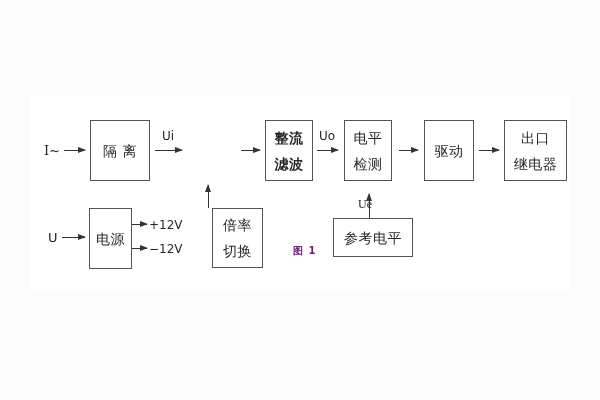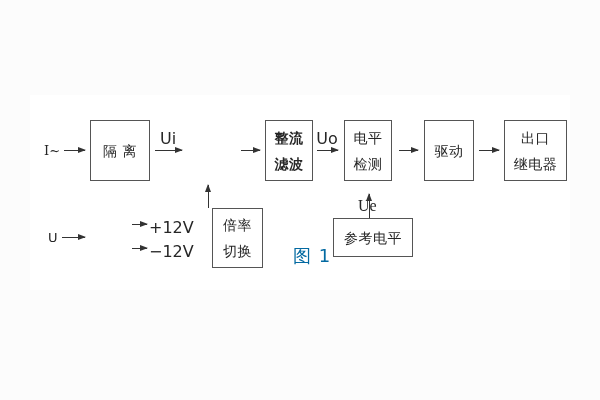--- a/index.html
+++ b/index.html
@@ -27,21 +27,21 @@
     justify-content:center;
     font-size:14px;
     line-height:26px;
     letter-spacing:0.5px;
     color:#262626;
     text-align:center;
     white-space:pre;
   }
   .lbl{
     position:absolute;
-    font-size:16px;
+    font-size:12px;
     color:#262626;
     white-space:pre;
   }
   .lbl.center{text-align:center;}
   .serif{font-family:"DejaVu Serif","Liberation Serif",serif;}
   .harrow{
     position:absolute;height:1px;background:#333333;
   }
   .harrow::after{
     content:"";position:absolute;right:-1px;top:-3px;
@@ -55,24 +55,25 @@
   }
   .varrow::after{
     content:"";position:absolute;top:-1px;left:-3.5px;
     width:0;height:0;
     border-bottom:8px solid #333333;
     border-left:3.5px solid transparent;
     border-right:3.5px solid transparent;
   }
   .caption{
     position:absolute;
-    font-size:18px;
+    font-size:10px;
     letter-spacing:1px;
-    color:#0369a1;
+    color:#701a75;
     white-space:pre;
+    font-weight:bold;
   }
 </style>
 </head>
 <body>
 
 <div class="canvas"></div>
 
 <div class="stage">
 
   <div class="block" style="left:90px;top:120px;width:60px;height:61px;">
@@ -92,20 +93,23 @@
 
   <div class="block" style="left:504px;top:120px;width:63px;height:61px;">
     <span>出口</span>
     <span>继电器</span>
   </div>
 
   <div class="block" style="left:424px;top:120px;width:50px;height:61px;">
     <span>驱动</span>
   </div>
 
+  <div class="block" style="left:89px;top:208px;width:43px;height:61px;">
+    <span>电源</span>
+  </div>
 
   <div class="block" style="left:184px;top:208px;width:51px;height:60px;margin-left:28px;">
     <span>倍率</span>
     <span>切换</span>
   </div>
 
   <div class="block" style="left:333px;top:218px;width:80px;height:39px;font-size:14px;text-align:right;">
     <span>参考电平</span>
   </div>
 

